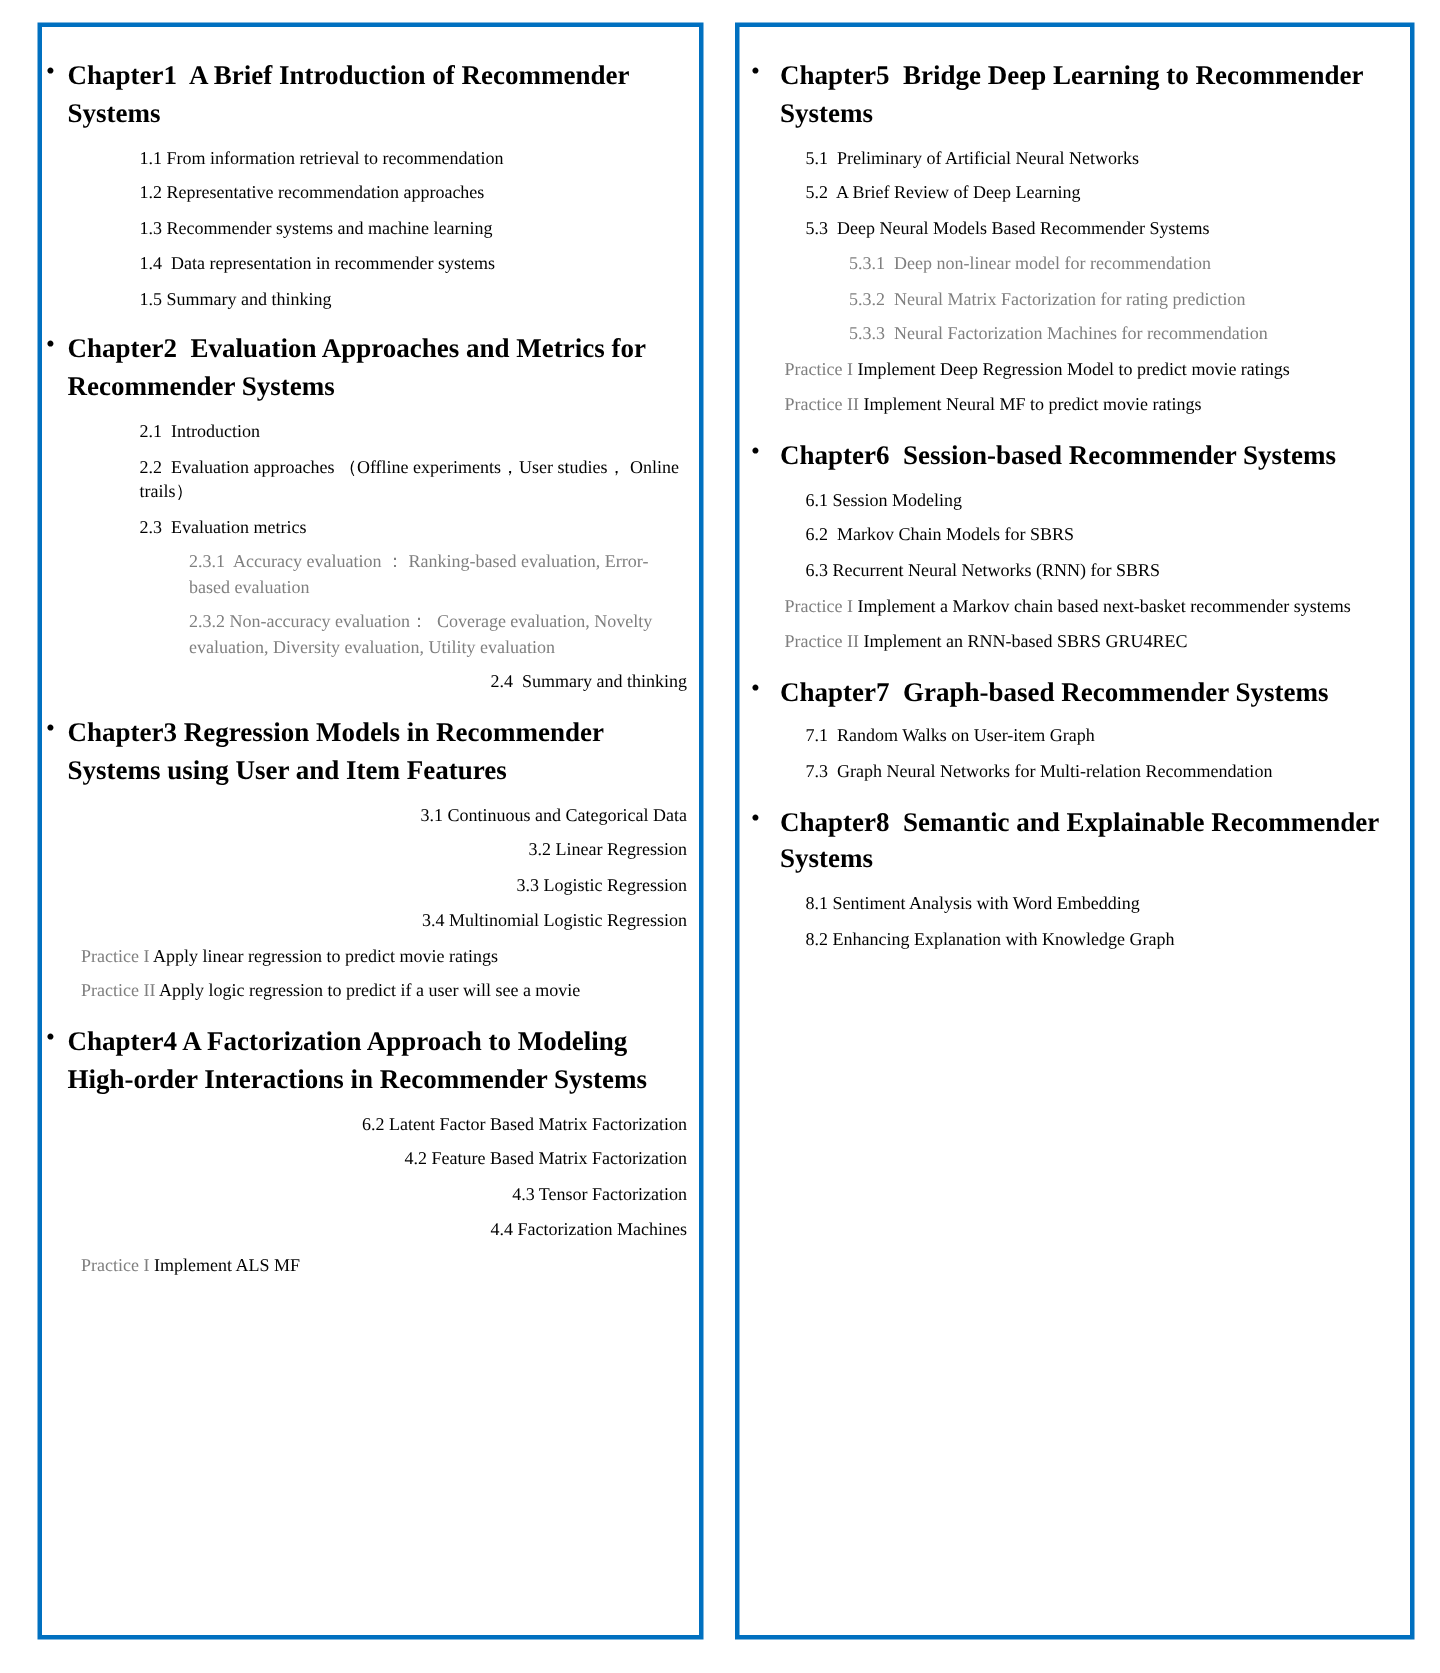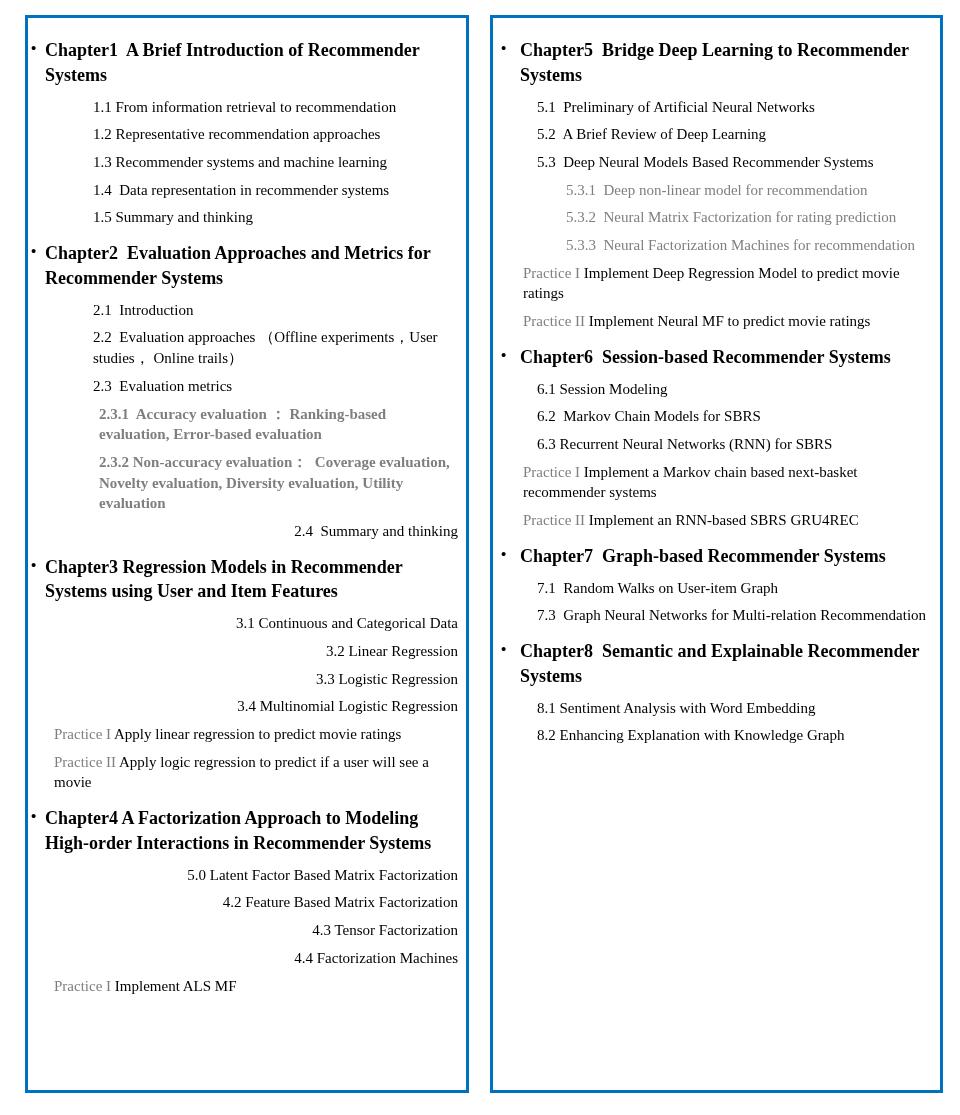--- a/index.html
+++ b/index.html
@@ -23,21 +23,21 @@
     border:3px solid var(--c-border);
     box-sizing:border-box;
     padding:20px 8px 0 0;
     overflow:hidden;
     background:#ffffff;
   }
   .box.left{left:25px;width:444px;}
   .box.right{left:490px;width:453px;}
 
   .item{
-    font-size:15px;
+    font-size:12px;
     line-height:1.38;
     margin-bottom:7px;
     white-space:pre-wrap;
   }
   .item.chapter{
     position:relative;
     font-weight:bold;
     font-size:18px;
     margin-top:13px;
     margin-bottom:9px;
@@ -47,21 +47,21 @@
     position:absolute;
     left:0;top:0;
     font-weight:bold;
     font-size:15px;
   }
   
   .box.left .item.chapter{margin-left:2px;padding-left:15px;}
   .box.left .bullet{left:1px;}
   .box.left .item.section{margin-left:65px;}
   .box.left .item.section2{margin-left:37px;text-align:right;}
-  .box.left .item.subsection{margin-left:71px;font-weight:bold;}
+  .box.left .item.subsection{margin-left:98px;}
   .box.left .item.practice{margin-left:26px;}
   
   .box.right .item.chapter{margin-left:7px;padding-left:20px;}
   .box.right .bullet{left:1px;}
   .box.right .item.section{margin-left:44px;}
   .box.right .item.subsection{margin-left:73px;}
   .box.right .item.practice{margin-left:30px;}
 
   .item.subsection{color:var(--c-muted);}
   .plabel{color:var(--c-muted);font-weight:normal;}
@@ -85,21 +85,21 @@
       <div class="item subsection"><span>2.3.2 Non-accuracy evaluation：  Coverage evaluation, Novelty evaluation, Diversity evaluation, Utility evaluation</span></div>
       <div class="item section2"><span>2.4  Summary and thinking</span></div>
       <div class="item chapter"><span class="bullet">•</span><span>Chapter3 Regression Models in Recommender Systems using User and Item Features</span></div>
       <div class="item section2"><span>3.1 Continuous and Categorical Data</span></div>
       <div class="item section2"><span>3.2 Linear Regression</span></div>
       <div class="item section2"><span>3.3 Logistic Regression</span></div>
       <div class="item section2"><span>3.4 Multinomial Logistic Regression</span></div>
       <div class="item practice"><span class="plabel">Practice I</span> <span>Apply linear regression to predict movie ratings</span></div>
       <div class="item practice"><span class="plabel">Practice II</span> <span>Apply logic regression to predict if a user will see a movie</span></div>
       <div class="item chapter"><span class="bullet">•</span><span>Chapter4 A Factorization Approach to Modeling High-order Interactions in Recommender Systems</span></div>
-      <div class="item section2"><span>5.0 Latent Factor Based Matrix Factorization</span></div>
+      <div class="item section2"><span>6.2 Latent Factor Based Matrix Factorization</span></div>
       <div class="item section2"><span>4.2 Feature Based Matrix Factorization</span></div>
       <div class="item section2"><span>4.3 Tensor Factorization</span></div>
       <div class="item section2"><span>4.4 Factorization Machines</span></div>
       <div class="item practice"><span class="plabel">Practice I</span> <span>Implement ALS MF</span></div>
     </div>
 </div>
 <div class="box right">
   <div>
       <div class="item chapter"><span class="bullet">•</span><span>Chapter5  Bridge Deep Learning to Recommender Systems</span></div>
       <div class="item section"><span>5.1  Preliminary of Artificial Neural Networks</span></div>

